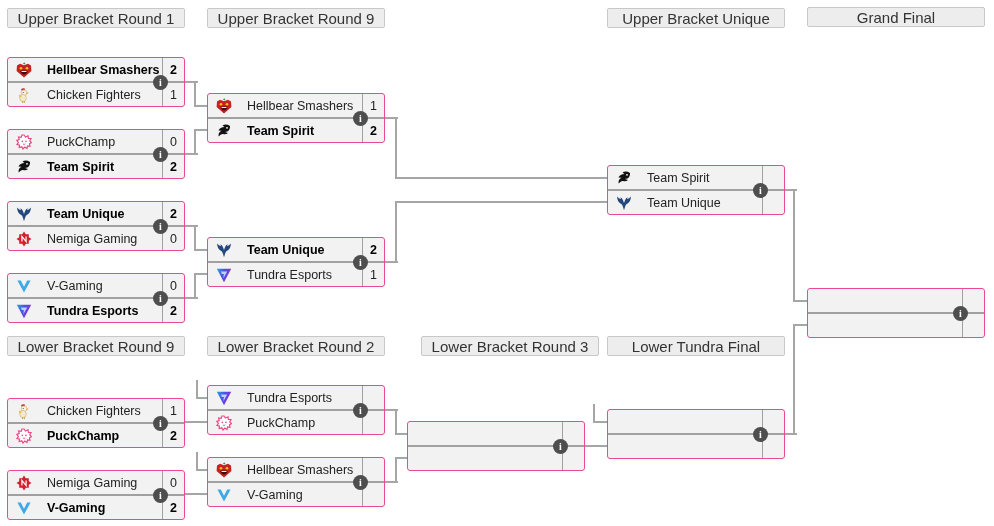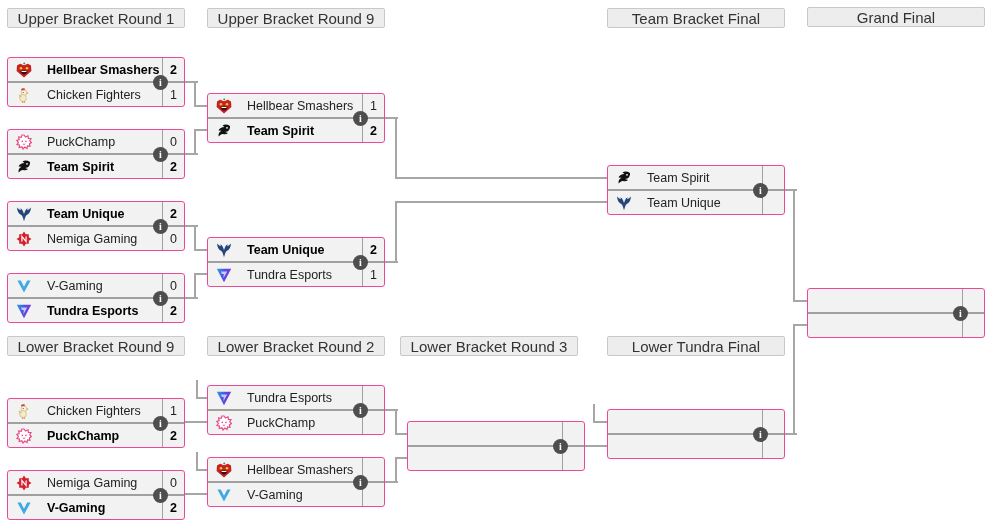--- a/index.html
+++ b/index.html
@@ -75,25 +75,25 @@
       <path d="M0.8 1.8 L15.2 1.8 L8 15.2 Z" fill="url(#tundra-grad)"></path>
       <path d="M5 4.6 L11.2 4.6 L7.4 11.2 L7.8 7 L5.8 7 Z" fill="#cfe6ff" opacity="0.85"></path>
     </symbol>
   </defs>
 </svg>
 
 <div class="bracket">
 
   <div class="hdr" style="left:7px;top:8px">Upper Bracket Round 1</div>
   <div class="hdr" style="left:207px;top:8px">Upper Bracket Round 9</div>
-  <div class="hdr" style="left:607px;top:8px">Team Bracket Final</div>
+  <div class="hdr" style="left:607px;top:8px">Upper Bracket Unique</div>
   <div class="hdr" style="left:807px;top:7px">Grand Final</div>
   <div class="hdr" style="left:7px;top:336px">Lower Bracket Round 9</div>
   <div class="hdr" style="left:207px;top:336px">Lower Bracket Round 2</div>
-  <div class="hdr" style="left:400px;top:336px">Lower Bracket Round 3</div>
+  <div class="hdr" style="left:421px;top:336px">Lower Bracket Round 3</div>
   <div class="hdr" style="left:607px;top:336px">Lower Tundra Final</div>
 
   <div id="connectors">
       <div class="conn" style="left: 185px; top: 81px; width: 13px; height: 2px;"></div>
       <div class="conn" style="left: 195px; top: 105px; width: 12px; height: 2px;"></div>
       <div class="conn" style="left: 185px; top: 153px; width: 13px; height: 2px;"></div>
       <div class="conn" style="left: 195px; top: 129px; width: 12px; height: 2px;"></div>
       <div class="conn" style="left: 185px; top: 225px; width: 13px; height: 2px;"></div>
       <div class="conn" style="left: 195px; top: 249px; width: 12px; height: 2px;"></div>
       <div class="conn" style="left: 185px; top: 297px; width: 13px; height: 2px;"></div>

